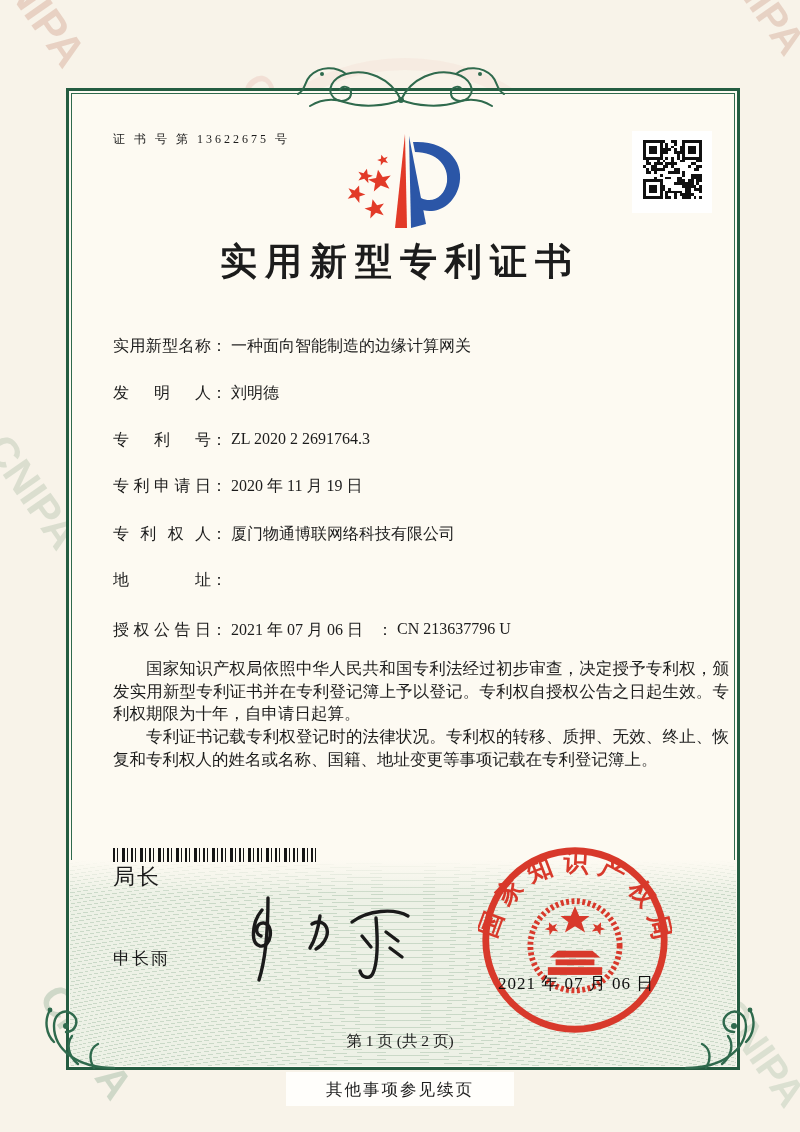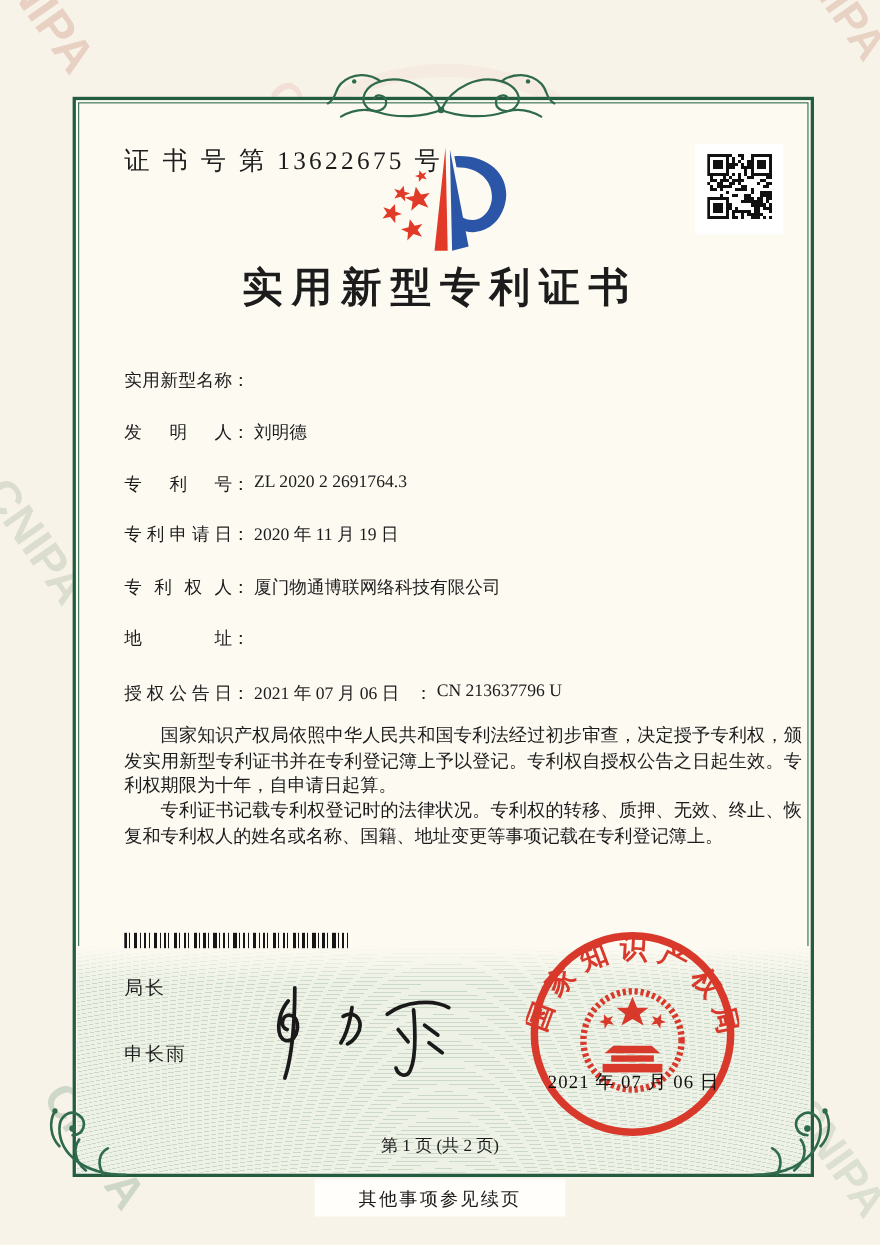--- a/index.html
+++ b/index.html
@@ -26,39 +26,39 @@
         background:repeating-radial-gradient(ellipse 1400px 700px at 50% 265%,rgba(120,160,128,.30) 0 1.3px,rgba(0,0,0,0) 1.3px 7px),#edf1e6;}
   .band::before{content:"";position:absolute;left:0;right:0;top:0;height:34px;
         background:linear-gradient(#fdfaf2,rgba(253,250,242,0));}
   
   .orn-top{position:absolute;left:296px;top:60px;width:210px;height:54px;z-index:4;}
   .orn-corner{position:absolute;width:80px;height:80px;z-index:4;}
   .orn-bl{left:38px;top:1002px;}
   .orn-br{left:682px;top:1002px;transform:scaleX(-1);}
   
   .abs{position:absolute;z-index:5;}
-  .cert-no{left:113px;top:131px;font-size:23px;letter-spacing:3px;text-align:center;}
+  .cert-no{left:113px;top:131px;font-size:12px;letter-spacing:3px;text-align:center;}
   .logo{left:333px;top:124px;width:160px;height:114px;}
   .qr-wrap{left:632px;top:131px;width:80px;height:82px;background:#fff;}
   .qr{position:absolute;left:11px;top:9px;width:59px;height:59px;}
   .title{left:66px;top:237px;width:668px;text-align:center;font-size:37px;font-weight:bold;letter-spacing:8px;}
   .frow{left:113px;display:flex;align-items:flex-start;font-size:16px;z-index:5;position:absolute;}
   .flabel{display:inline-block;width:98px;text-align:justify;text-align-last:justify;flex:none;}
   .fcolon{flex:none;}
   .fvalue{margin-left:4px;}
   .r1{top:336px;} .r2{top:383px;} .r3{top:430px;} .r4{top:476px;} .r5{top:524px;}
   .r6{top:570px;width:614px;} .r6 .fvalue{width:498px;line-height:23px;}
   .r7{top:620px;}
   .grant2{left:377px;top:620px;}
   .grant2 .flabel{width:86px;}
   .paras{left:113px;top:658px;width:616px;font-size:16.5px;line-height:22.7px;text-align:justify;}
   .paras p{margin:0;text-indent:2em;}
   .barcode{left:113px;top:848px;width:206px;height:14px;
     background:repeating-linear-gradient(90deg,#161616 0 2px,transparent 2px 4px,#161616 4px 5px,transparent 5px 9px,#161616 9px 12px,transparent 12px 14px,#161616 14px 15px,transparent 15px 18px);}
-  .sig-title{left:113px;top:887px;font-size:17px;letter-spacing:2px;z-index:6;}
+  .sig-title{left:113px;top:862px;font-size:22px;letter-spacing:2px;z-index:6;}
   .sig-name{left:113px;top:947px;font-size:17px;letter-spacing:2px;z-index:6;}
   .sig-img{left:228px;top:888px;width:210px;height:100px;z-index:6;}
   .seal{left:478px;top:843px;width:194px;height:194px;z-index:7;}
   .seal-date{left:498px;top:972px;width:160px;font-size:17px;letter-spacing:1px;color:#101010;z-index:8;}
   .page-no{left:66px;top:1031px;width:668px;text-align:center;font-size:15.5px;z-index:6;}
   .note-strip{left:286px;top:1072px;width:228px;height:34px;background:#fffefb;z-index:5;}
   .note{left:0;top:1079px;width:800px;text-align:center;font-size:16.5px;letter-spacing:2px;z-index:6;}
 </style>
 </head>
 <body>
@@ -368,20 +368,21 @@
         <rect x="18" y="20" width="1" height="1" fill="#111"></rect>
         <rect x="20" y="20" width="1" height="1" fill="#111"></rect>
       </svg>
   </div>
 
   <div class="abs title">实用新型专利证书</div>
 
   <div class="frow r1">
     <span class="flabel">实用新型名称</span>
       <span class="fcolon">：</span>
+    <span class="fvalue">一种面向智能制造的边缘计算网关</span>
   </div>
   <div class="frow r2">
     <span class="flabel">发明人</span>
       <span class="fcolon">：</span>
     <span class="fvalue">刘明德</span>
   </div>
   <div class="frow r3">
     <span class="flabel">专利号</span>
       <span class="fcolon">：</span>
     <span class="fvalue">ZL 2020 2 2691764.3</span>

